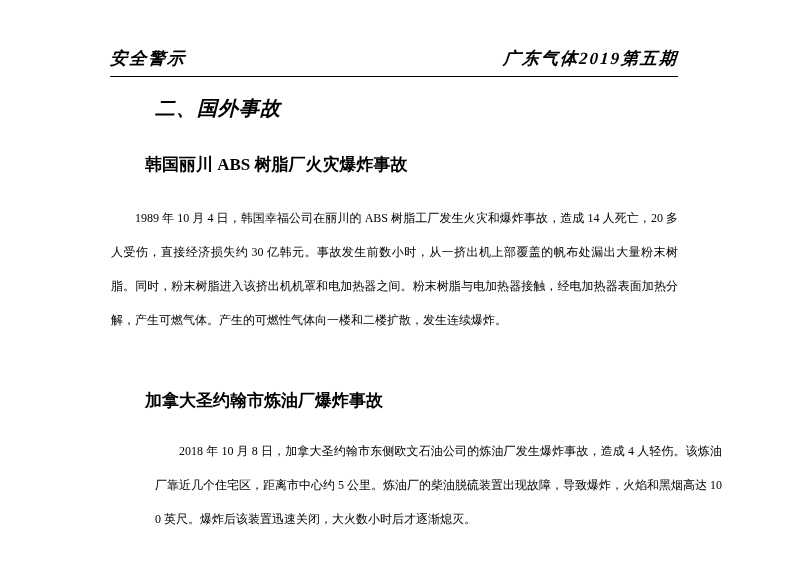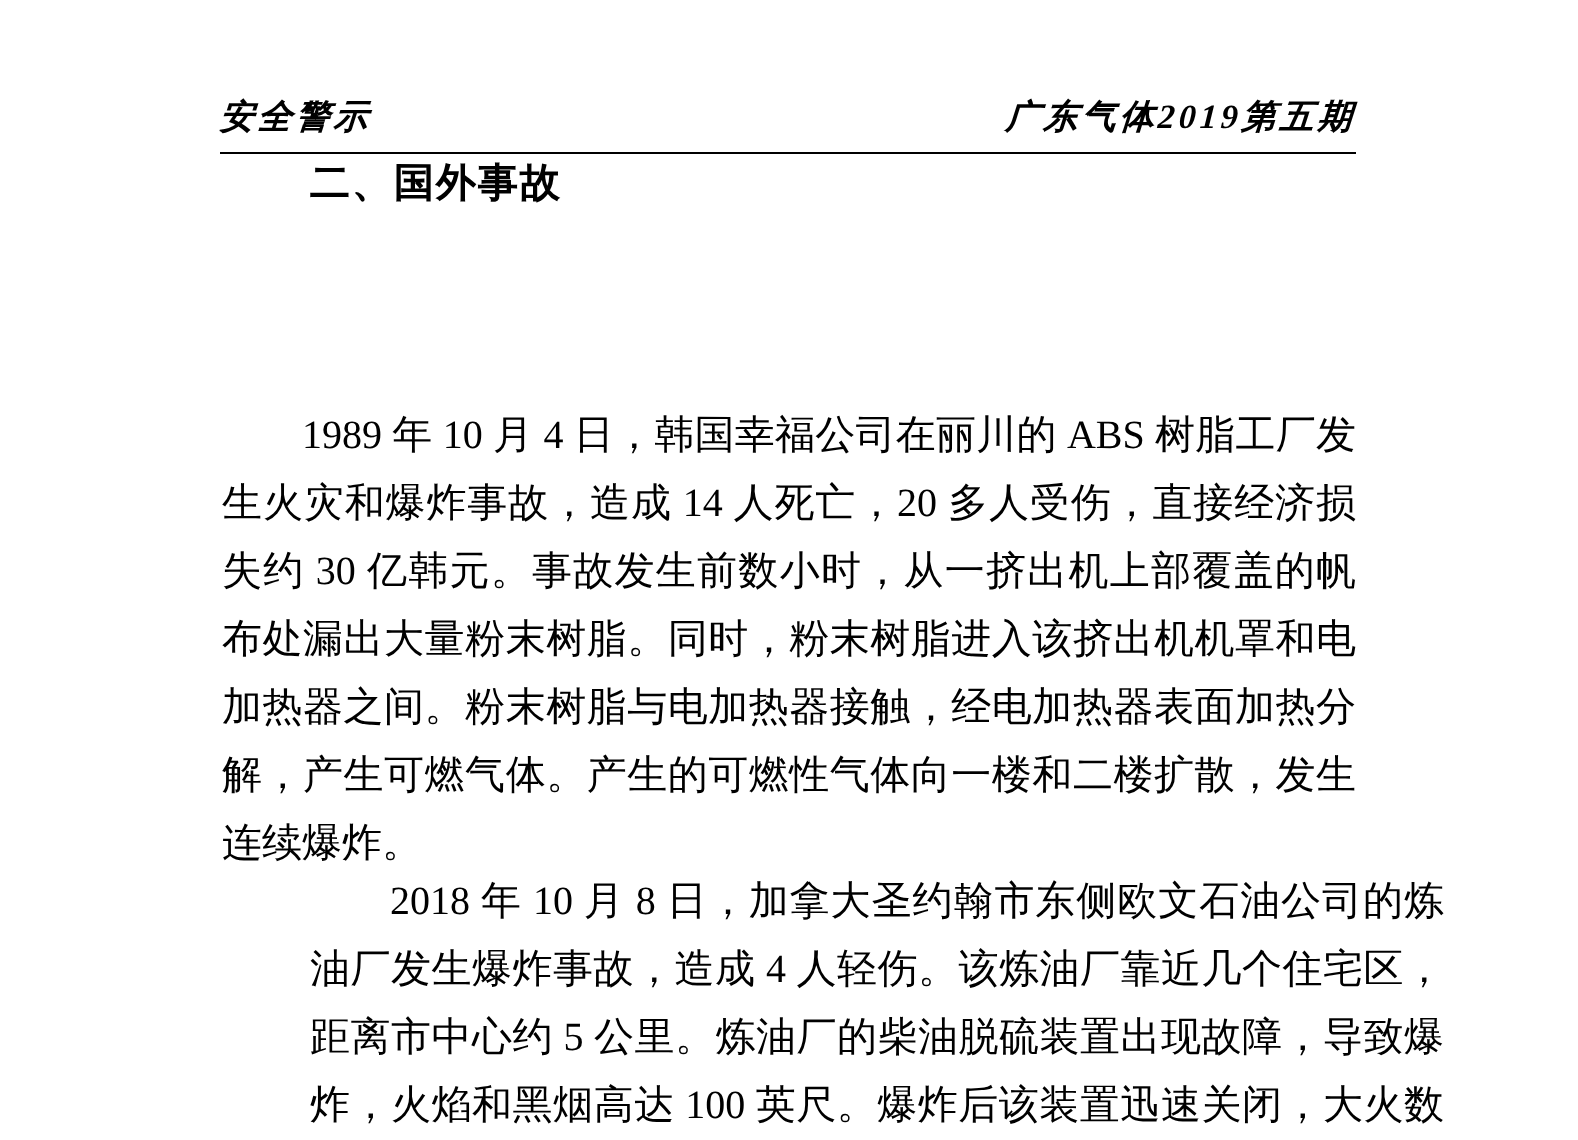--- a/index.html
+++ b/index.html
@@ -32,42 +32,43 @@
     font-style: italic;
     font-weight: bold;
     font-size: 17px;
     letter-spacing: 2px;
     line-height: 22px;
     transform: skewX(-4deg);
   }
   .section-title {
     position: absolute;
     left: 111px;
-    top: 80px;
+    top: 96px;
     width: 567px;
     font-size: 20px;
     font-weight: bold;
     letter-spacing: 1px;
     text-indent: 2.2em;
     line-height: 24px;
+    font-style: italic;
   }
   .article-title {
     position: absolute;
     left: 111px;
     width: 567px;
     font-size: 17px;
     font-weight: bold;
     text-indent: 2em;
     line-height: 21px;
   }
   .article-body {
     position: absolute;
     left: 111px;
     width: 567px;
-    font-size: 20px;
+    font-size: 12px;
     line-height: 34px;
     text-align: justify;
     text-indent: 2em;
     word-break: break-all;
   }
   .t-a1-title { top: 154px; }
   .t-a1-body  { top: 201px; }
   .t-a2-title { top: 390px; }
   .t-a2-body  { top: 434px; margin-left: 44px; }
 </style>
@@ -76,19 +77,21 @@
 
 <div class="page">
 
   <div class="header">
     <span class="header-script">安全警示</span>
     <span class="header-script">广东气体2019第五期</span>
   </div>
 
   <div class="section-title">二、国外事故</div>
 
+  <div class="article-title t-a1-title">韩国丽川 ABS 树脂厂火灾爆炸事故</div>
 
   <div class="article-body t-a1-body">1989 年 10 月 4 日，韩国幸福公司在丽川的 ABS 树脂工厂发生火灾和爆炸事故，造成 14 人死亡，20 多人受伤，直接经济损失约 30 亿韩元。事故发生前数小时，从一挤出机上部覆盖的帆布处漏出大量粉末树脂。同时，粉末树脂进入该挤出机机罩和电加热器之间。粉末树脂与电加热器接触，经电加热器表面加热分解，产生可燃气体。产生的可燃性气体向一楼和二楼扩散，发生连续爆炸。</div>
 
+  <div class="article-title t-a2-title">加拿大圣约翰市炼油厂爆炸事故</div>
 
   <div class="article-body t-a2-body">2018 年 10 月 8 日，加拿大圣约翰市东侧欧文石油公司的炼油厂发生爆炸事故，造成 4 人轻伤。该炼油厂靠近几个住宅区，距离市中心约 5 公里。炼油厂的柴油脱硫装置出现故障，导致爆炸，火焰和黑烟高达 100 英尺。爆炸后该装置迅速关闭，大火数小时后才逐渐熄灭。</div>
 
 </div>
 
 </body></html>

